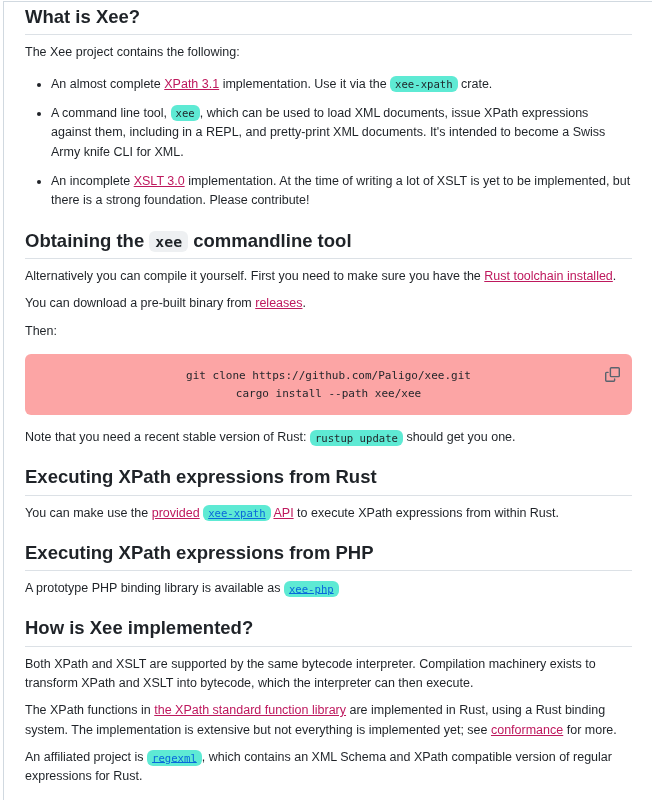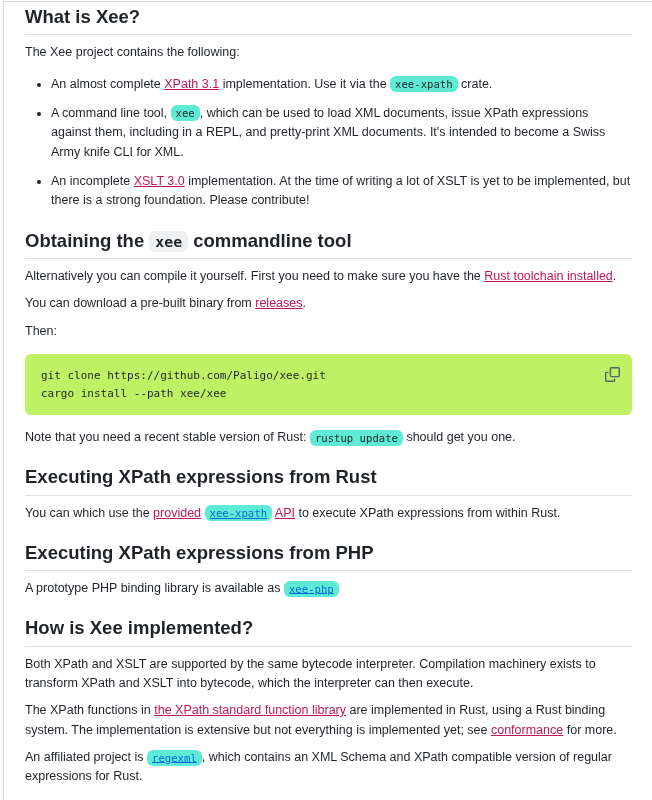--- a/index.html
+++ b/index.html
@@ -44,24 +44,25 @@
     white-space: nowrap;
   }
   a.codelink {
     color: #0969da;
     text-decoration: underline;
     cursor: pointer;
   }
   h2 code.code { font-size: 80%; padding: 2px 6px; background: #eef0f2; }
   .highlight {
     position: relative;
-    background: #bef264;
+    background: #fca5a5;
     border-radius: 6px;
     margin: 13px 0;
     padding: 13px 16px;
+    text-align: center;
   }
   .code-line {
     font-family: "DejaVu Sans Mono", "Liberation Mono", monospace;
     font-size: 11px;
     line-height: 17.5px;
     color: #1f2328;
     white-space: pre;
   }
   .copy-btn {
     position: absolute;
@@ -106,21 +107,21 @@
       <svg viewBox="0 0 16 16" width="15" height="15" fill="#59636e" aria-hidden="true">
         <path d="M0 6.75C0 5.784.784 5 1.75 5h1.5a.75.75 0 0 1 0 1.5h-1.5a.25.25 0 0 0-.25.25v7.5c0 .138.112.25.25.25h7.5a.25.25 0 0 0 .25-.25v-1.5a.75.75 0 0 1 1.5 0v1.5A1.75 1.75 0 0 1 9.25 16h-7.5A1.75 1.75 0 0 1 0 14.25Z"></path>
         <path d="M5 1.75C5 .784 5.784 0 6.75 0h7.5C15.216 0 16 .784 16 1.75v7.5A1.75 1.75 0 0 1 14.25 11h-7.5A1.75 1.75 0 0 1 5 9.25Zm1.75-.25a.25.25 0 0 0-.25.25v7.5c0 .138.112.25.25.25h7.5a.25.25 0 0 0 .25-.25v-7.5a.25.25 0 0 0-.25-.25Z"></path>
       </svg>
     </button>
   </div>
 
   <p><span>Note that you need a recent stable version of Rust: </span><code class="code">rustup update</code><span> should get you one.</span></p>
 
   <h2><span>Executing XPath expressions from Rust</span></h2>
-  <p><span>You can which use the </span><a class="link" href="#">provided</a><span> </span><a class="codelink" href="#">xee-xpath</a><span> </span><a class="link" href="#">API</a><span> to execute XPath expressions from within Rust.</span></p>
+  <p><span>You can make use the </span><a class="link" href="#">provided</a><span> </span><a class="codelink" href="#">xee-xpath</a><span> </span><a class="link" href="#">API</a><span> to execute XPath expressions from within Rust.</span></p>
 
   <h2><span>Executing XPath expressions from PHP</span></h2>
   <p><span>A prototype PHP binding library is available as </span><a class="codelink" href="#">xee-php</a></p>
 
   <h2><span>How is Xee implemented?</span></h2>
   <p><span>Both XPath and XSLT are supported by the same bytecode interpreter. Compilation machinery exists to transform XPath and XSLT into bytecode, which the interpreter can then execute.</span></p>
   <p><span>The XPath functions in </span><a class="link" href="#">the XPath standard function library</a><span> are implemented in Rust, using a Rust binding system. The implementation is extensive but not everything is implemented yet; see </span><a class="link" href="#">conformance</a><span> for more.</span></p>
   <p><span>An affiliated project is </span><a class="codelink" href="#">regexml</a><span>, which contains an XML Schema and XPath compatible version of regular expressions for Rust.</span></p>
 
 </div>

